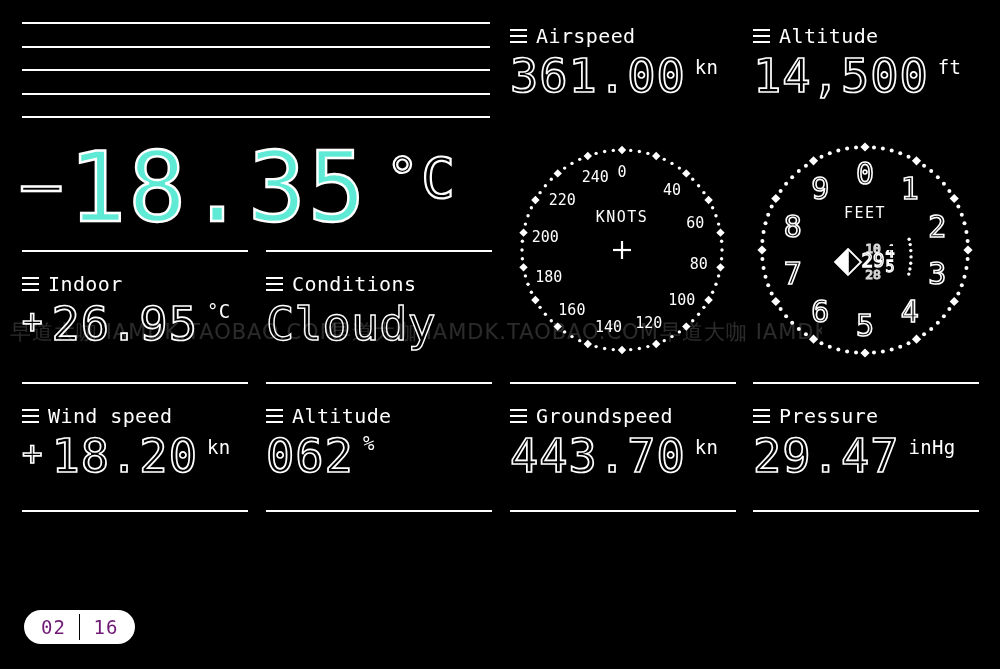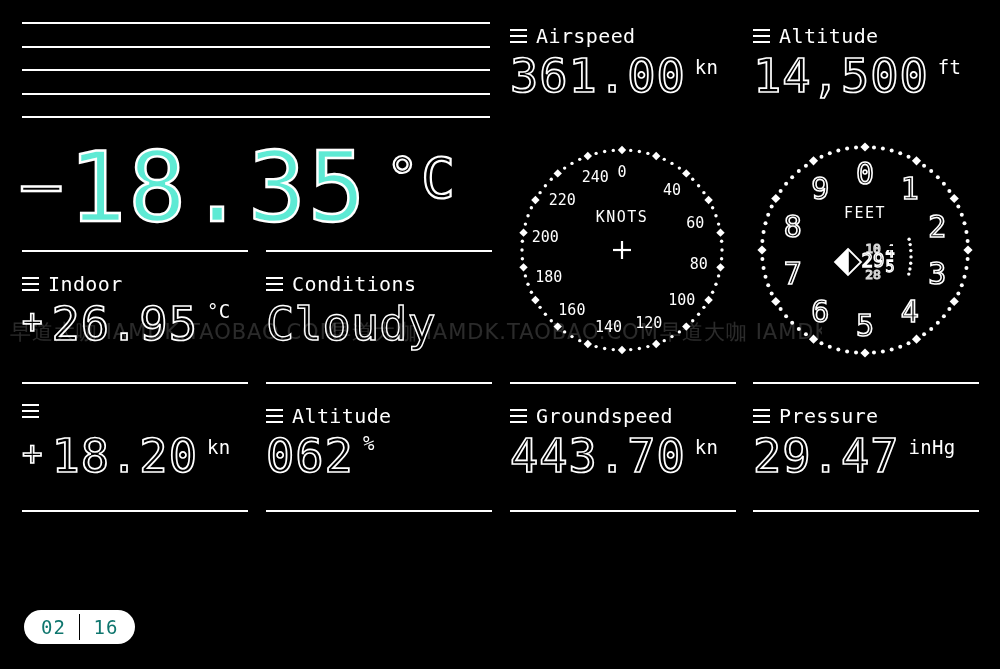--- a/index.html
+++ b/index.html
@@ -167,21 +167,21 @@
     left: 24px;
     top: 610px;
     height: 34px;
     background: #ffffff;
     border-radius: 17px;
     display: flex;
     align-items: center;
     padding: 0 4px;
   }
   #page-pill .pg {
-    color: #0f766e;
+    color: #701a75;
     font-family: "DejaVu Sans Mono", "Liberation Mono", monospace;
     font-size: 19px;
     padding: 0 13px;
     letter-spacing: 1px;
   }
   #page-pill .pg-sep {
     width: 1.6px;
     height: 26px;
     background: #000000;
   }
@@ -284,20 +284,21 @@
         </div>
       </div>
       <div class="cell" style="left: 22px; top: 382px; width: 226px;">
         <div class="divider" style="width: 226px;"></div>
         <div class="cell-head">
           <span class="hamburger">
             <i></i>
             <i></i>
             <i></i>
           </span>
+          <span class="cell-label">Wind speed</span>
         </div>
         <div class="cell-value-row">
           <span class="val-sign seg">+</span>
           <span class="val-num seg">18.20</span>
           <span class="val-unit">kn</span>
         </div>
       </div>
       <div class="cell" style="left: 266px; top: 382px; width: 226px;">
         <div class="divider" style="width: 226px;"></div>
         <div class="cell-head">

